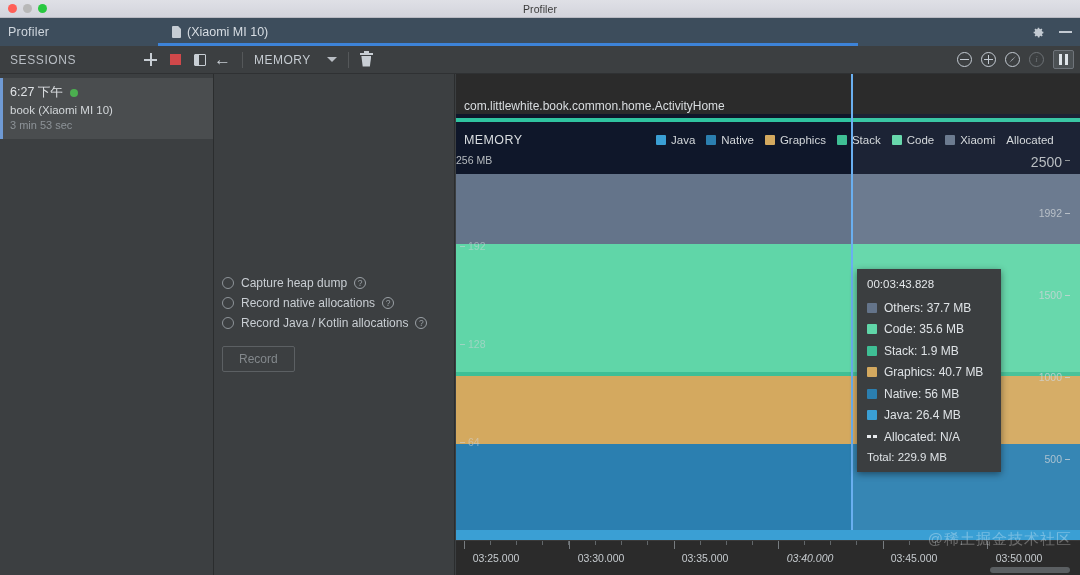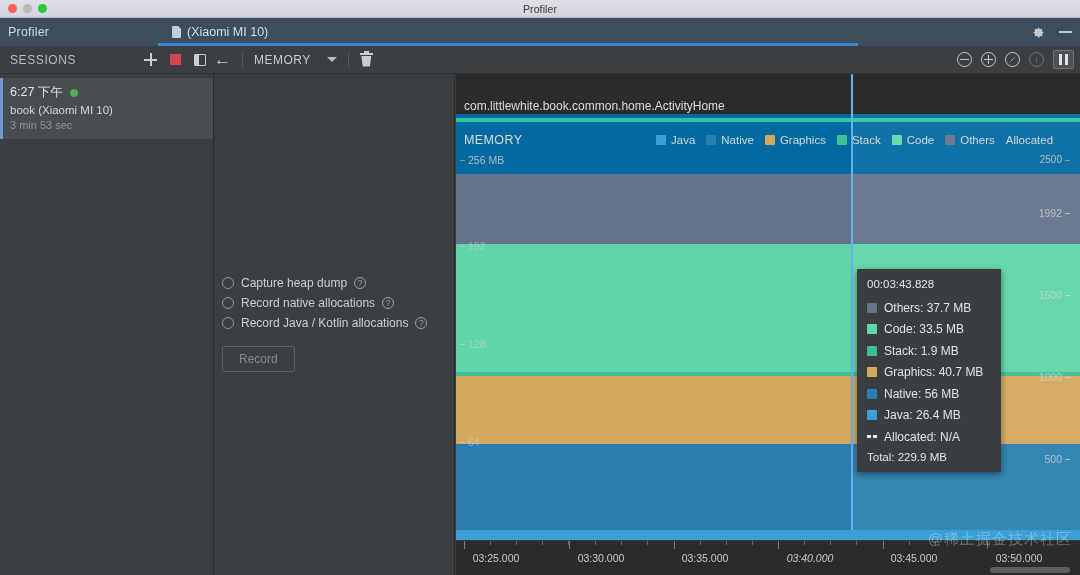--- a/index.html
+++ b/index.html
@@ -177,21 +177,21 @@
   }
   .record-btn {
     position: absolute; left: 7px; top: 272px;
     padding: 5px 16px; border: 1px solid #5c6063; border-radius: 2px;
     font-size: 12px; color: #83888c; background: transparent;
   }
 
   
   .chart-area {
     position: absolute; left: 456px; top: 74px; width: 624px; height: 501px;
-    background: #0369a1; overflow: hidden;
+    background: #0f172a; overflow: hidden;
   }
   .activity-band {
     position: absolute; left: 0; top: 0; width: 624px; height: 40px;
     background: #2b2b2b;
   }
   .activity-label {
     position: absolute; left: 8px; top: 25px; font-size: 12px; color: #d9dde0;
   }
   .activity-bar {
     position: absolute; left: 0; top: 44px; width: 624px; height: 4px;
@@ -203,28 +203,28 @@
     font-size: 12.5px; color: #d9dde0; letter-spacing: .4px;
   }
   .legend {
     position: absolute; left: 200px; top: 11px;
     display: flex; align-items: center; gap: 6px;
   }
   .legend-item { display: flex; align-items: center; gap: 5px; margin-right: 5px; }
   .legend-sw { width: 10px; height: 10px; border-radius: 1px; }
   .legend-txt { font-size: 11.5px; color: #d3d7da; }
   .axis-left-max {
-    position: absolute; left: 12px; top: 31px; font-size: 10.5px; color: #b6bbbf;
+    position: absolute; left: 0; top: 31px; font-size: 10.5px; color: #b6bbbf;
   }
   .axis-left-max:before {
     content: ""; position: absolute; left: -8px; top: 6px; width: 5px;
     height: 1px; background: #8a8f93;
   }
   .axis-right-max {
-    position: absolute; right: 18px; top: 31px; font-size: 10px; color: #b6bbbf;
+    position: absolute; right: 18px; top: 31px; font-size: 14px; color: #b6bbbf;
   }
   .axis-right-max:after {
     content: ""; position: absolute; right: -8px; top: 6px; width: 5px;
     height: 1px; background: #8a8f93;
   }
 
   
   .plot {
     position: absolute; left: 0; top: 100px; width: 624px; height: 440px;
   }
@@ -428,21 +428,21 @@
       <span class="legend-item">
         <i class="legend-sw" style="background:#3fbf95"></i>
         <span class="legend-txt">Stack</span>
       </span>
       <span class="legend-item">
         <i class="legend-sw" style="background:#60d6a8"></i>
         <span class="legend-txt">Code</span>
       </span>
       <span class="legend-item">
         <i class="legend-sw" style="background:#64748a"></i>
-        <span class="legend-txt">Others</span>
+        <span class="legend-txt">Xiaomi</span>
       </span>
       <span class="legend-item">
         <span class="legend-txt">Allocated</span>
       </span>
     </div>
     <span class="axis-left-max">256 MB</span>
     <span class="axis-right-max">2500</span>
   </div>
 
   <div class="plot">
@@ -468,21 +468,21 @@
   <div class="cursor-line"></div>
 
   <div class="tooltip">
     <div class="tt-time">00:03:43.828</div>
     <div class="tt-row">
       <i class="tt-sw" style="background:#64748a"></i>
       <span class="tt-txt">Others: 37.7 MB</span>
     </div>
     <div class="tt-row">
       <i class="tt-sw" style="background:#60d6a8"></i>
-      <span class="tt-txt">Code: 33.5 MB</span>
+      <span class="tt-txt">Code: 35.6 MB</span>
     </div>
     <div class="tt-row">
       <i class="tt-sw" style="background:#3fbf95"></i>
       <span class="tt-txt">Stack: 1.9 MB</span>
     </div>
     <div class="tt-row">
       <i class="tt-sw" style="background:#d4a95f"></i>
       <span class="tt-txt">Graphics: 40.7 MB</span>
     </div>
     <div class="tt-row">

